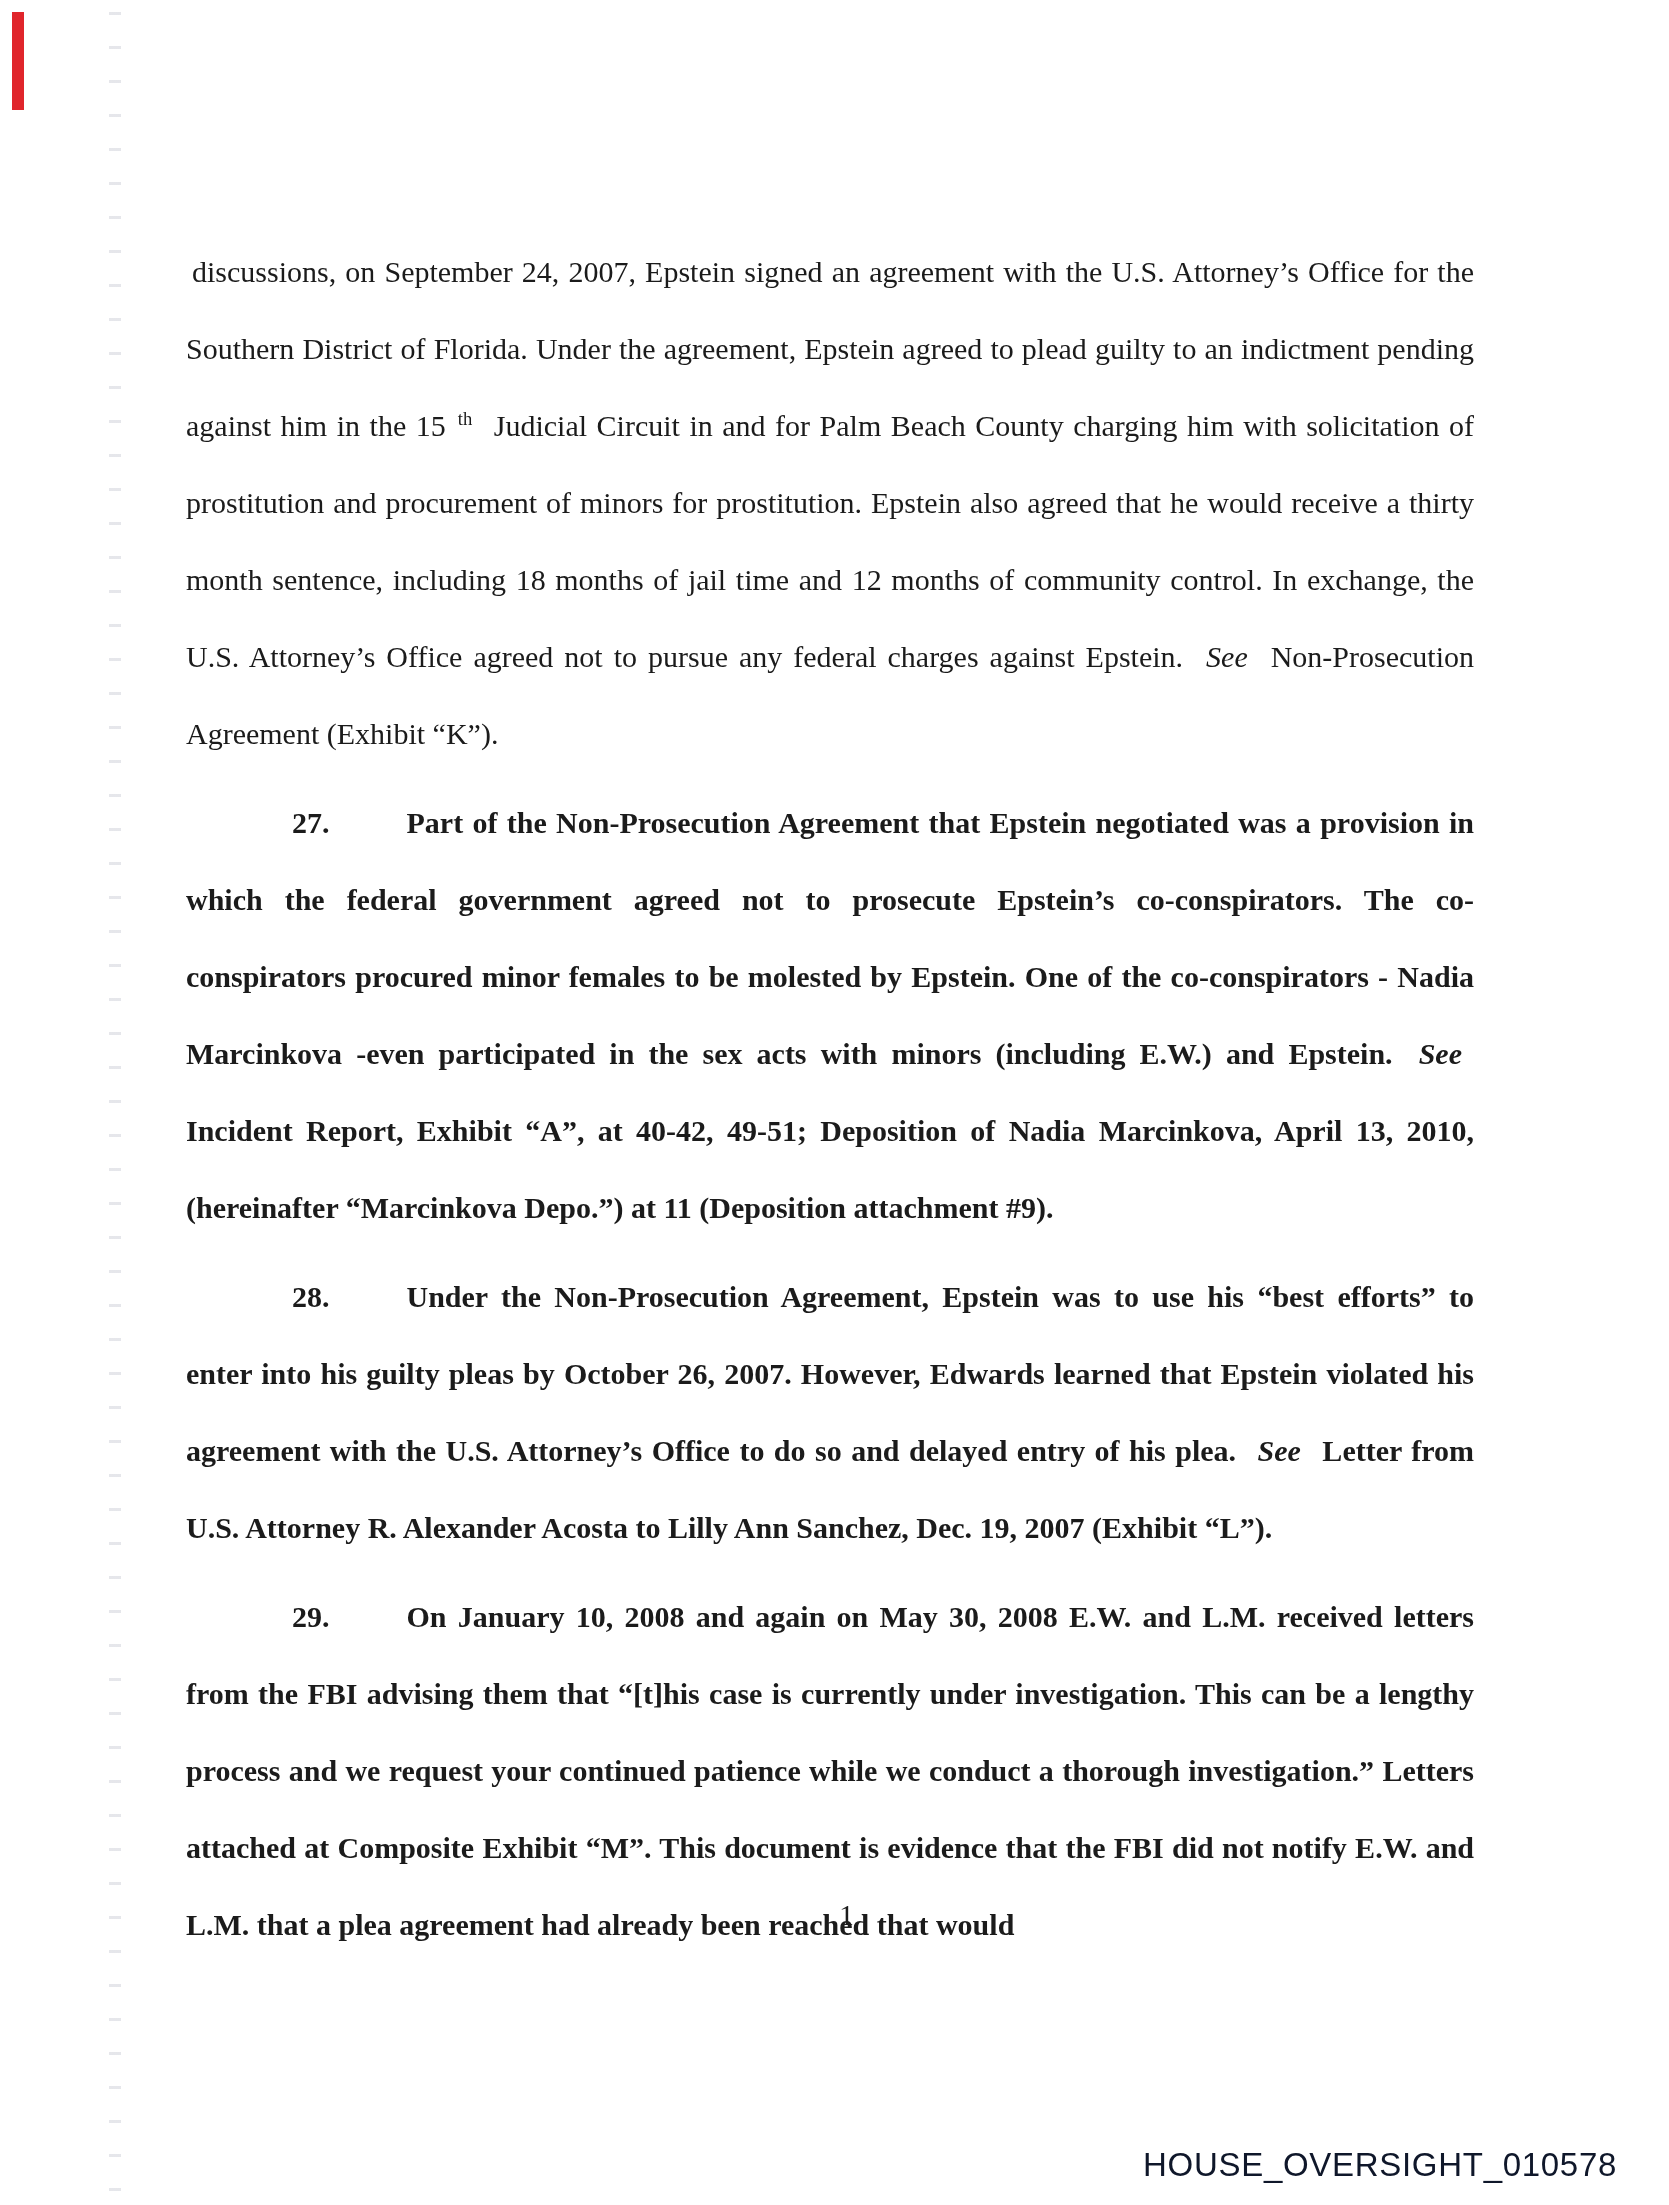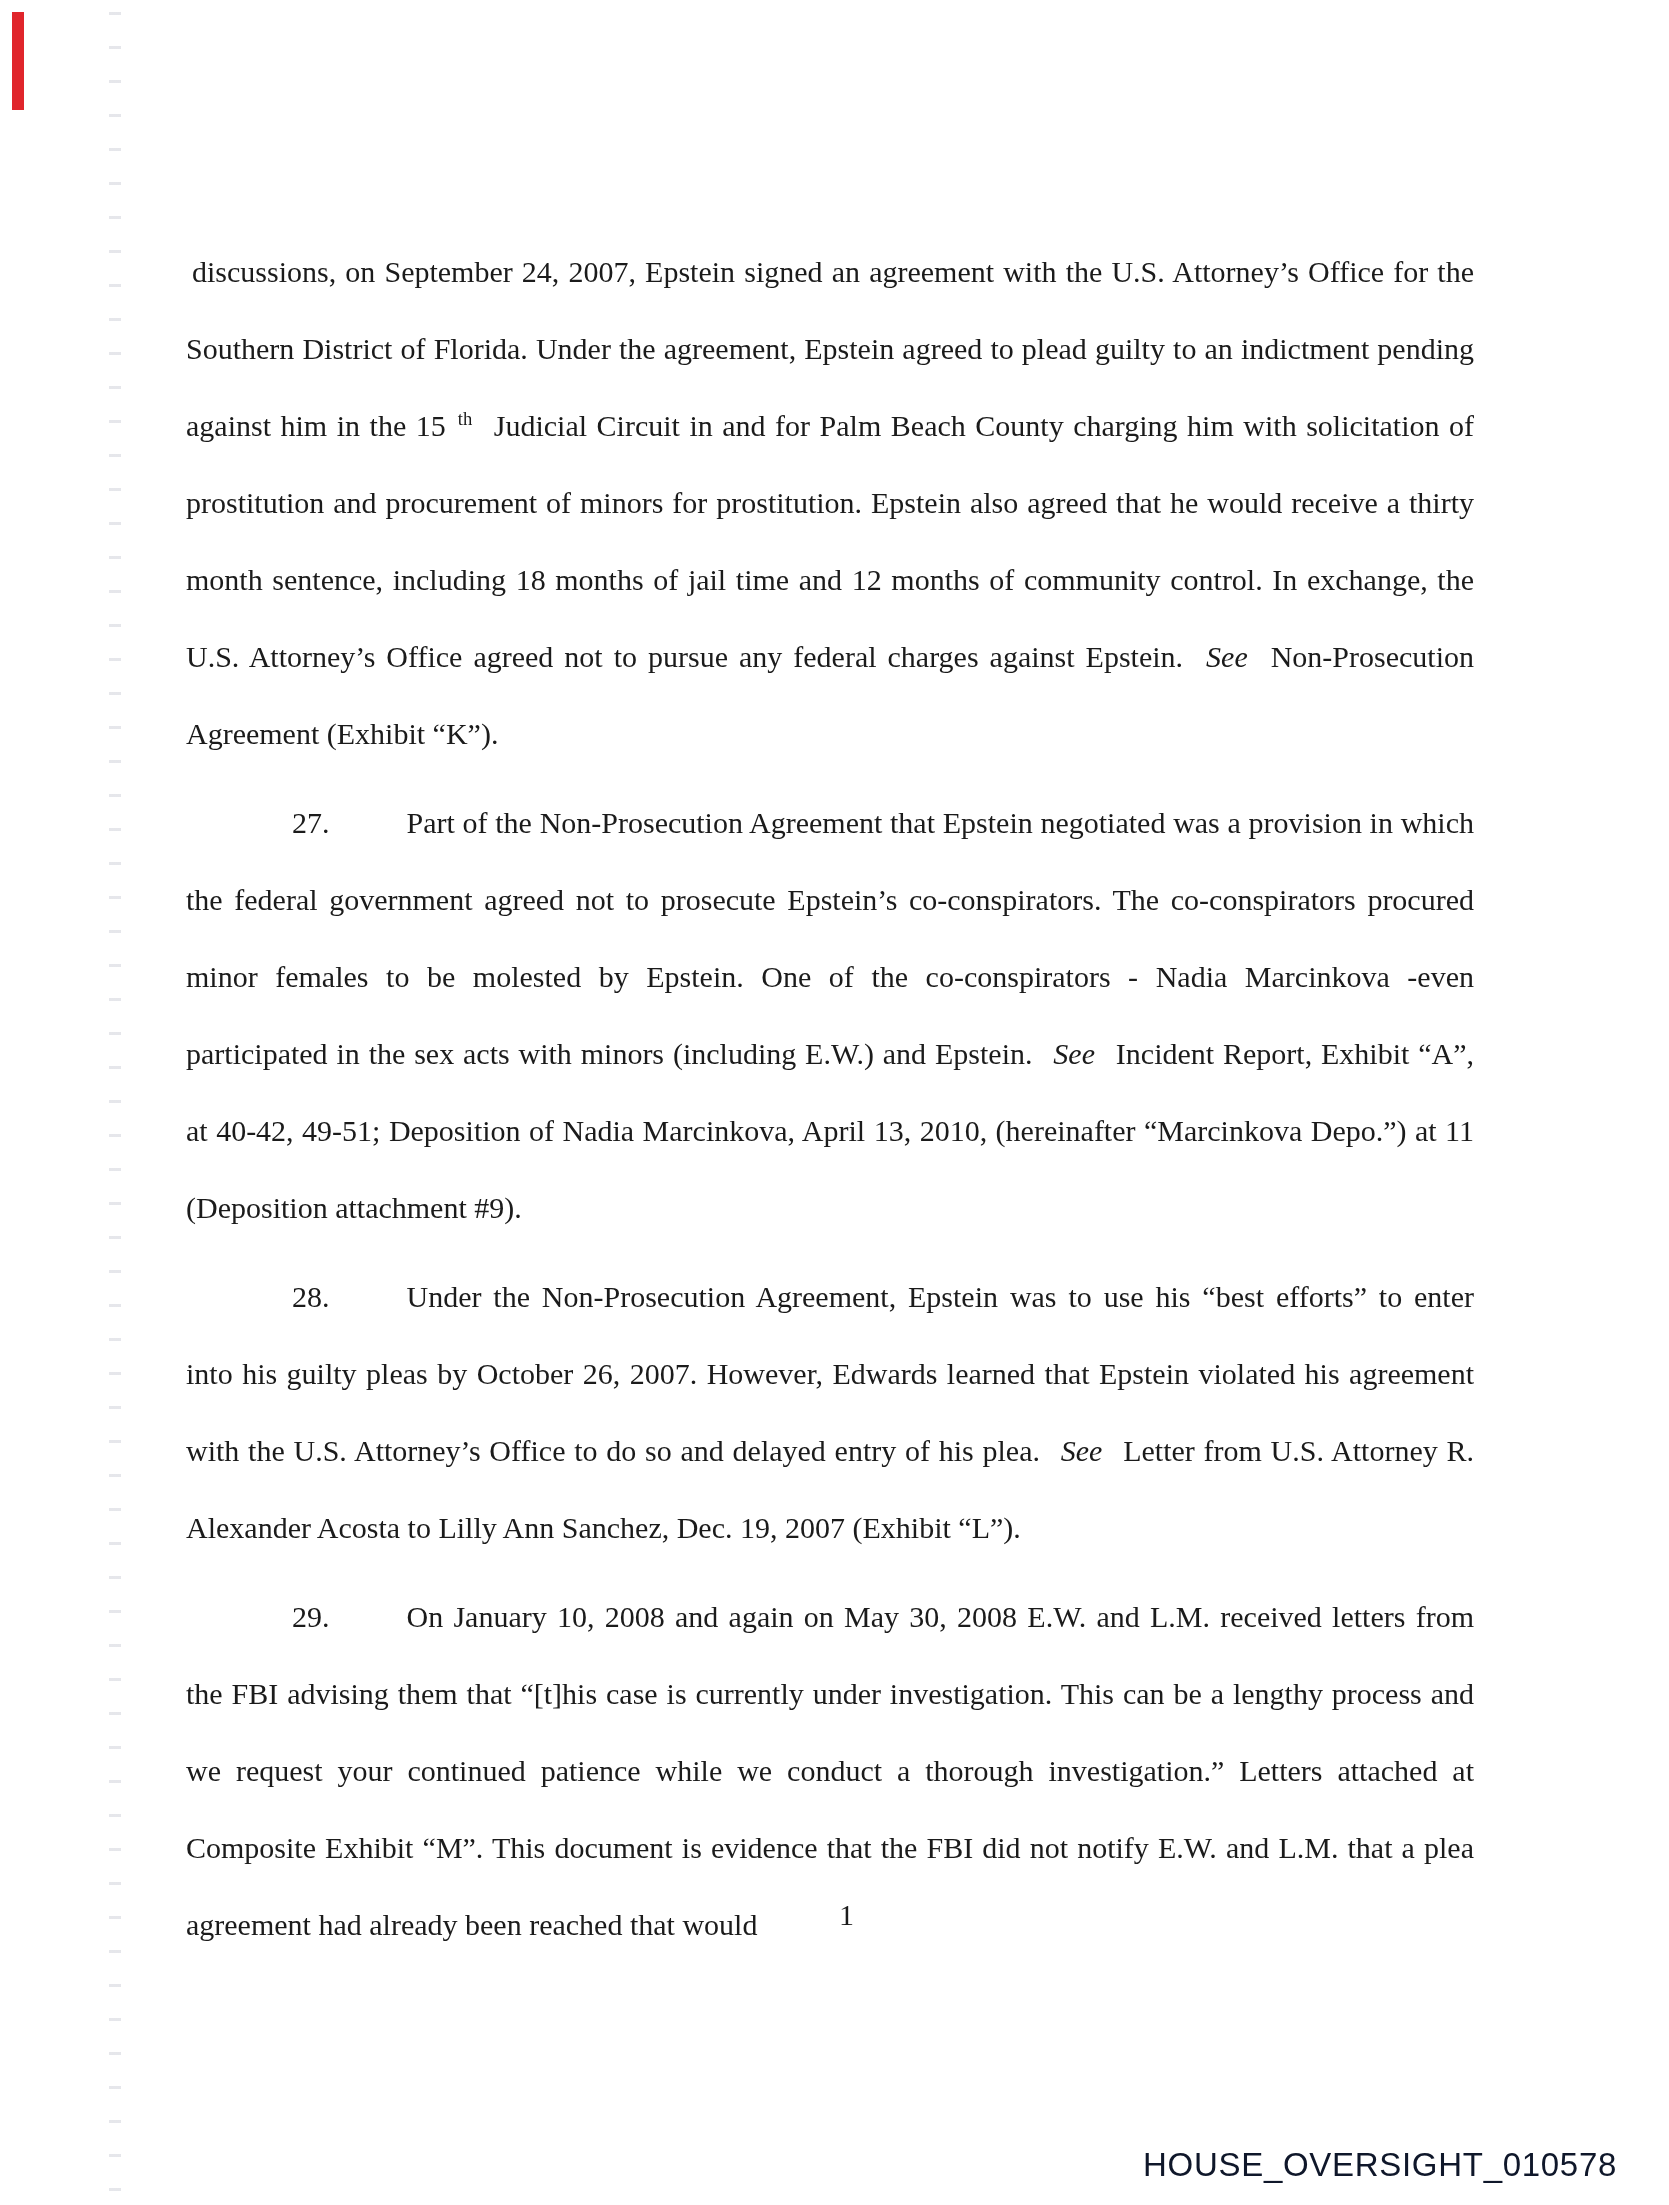--- a/index.html
+++ b/index.html
@@ -38,21 +38,21 @@
     position: absolute;
     left: 162px;
     top: 209px;
     width: 1312px;
     font-size: 30px;
     line-height: 77px;
     text-align: justify;
   }
 
   .para { text-align: justify; }
-  .para.indent { text-indent: 100px; }
+  .para.indent { text-indent: 100px; font-weight: bold; }
 
   .num-gap { display: inline-block; width: 65px; }
   .italic { font-style: italic; }
 
   sup.ordinal {
     font-size: 0.62em;
     vertical-align: super;
     line-height: 0;
   }
 

